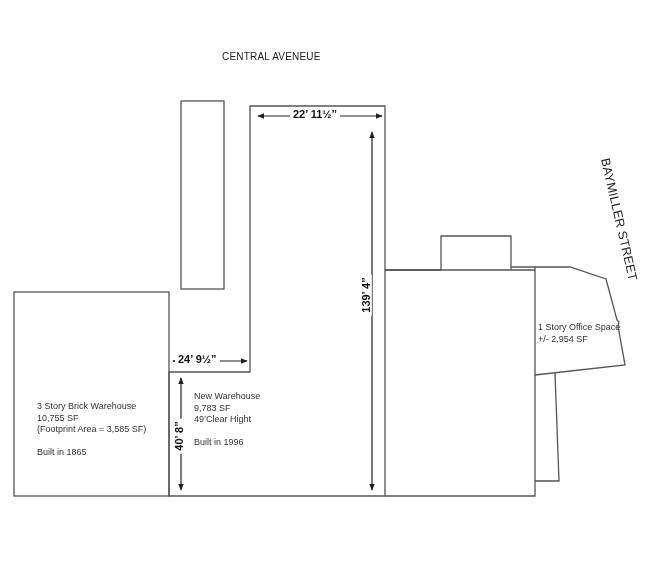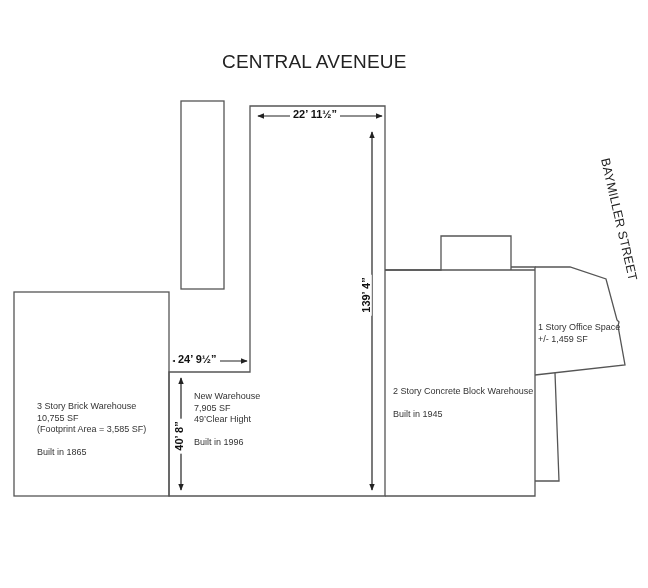--- a/index.html
+++ b/index.html
@@ -1,19 +1,19 @@
 <!DOCTYPE html>
 <html><head>
   <meta charset="utf-8">
   <style>
     html, body { margin: 0; padding: 0; background: #ffffff; }
     body { width: 648px; height: 588px; position: relative; overflow: hidden;
            font-family: "Liberation Sans", "DejaVu Sans", sans-serif; color: #2a2a2a; }
     svg.plan { position: absolute; left: 0; top: 0; }
-    .street { position: absolute; font-size: 19px; color: #222; letter-spacing: 0.2px; white-space: nowrap; }
+    .street { position: absolute; font-size: 10px; color: #222; letter-spacing: 0.2px; white-space: nowrap; }
     .street-central { left: 222px; top: 51px; }
     .street-baymiller { left: 598px; top: 160px; transform-origin: 0 0; transform: rotate(77deg) translate(0, -14px); font-size: 12.5px; }
     .label { position: absolute; font-size: 9px; line-height: 11.6px; color: #333; white-space: nowrap; }
     .label .gap { height: 11.6px; }
     .dim { position: absolute; font-size: 11px; font-weight: bold; color: #111; background: #fff; padding: 0 3px; white-space: nowrap; }
     .dim-v { transform-origin: center center; transform: rotate(-90deg); }
   </style>
 </head>
 <body>
 
@@ -58,28 +58,26 @@
 <div class="label" style="left:37px; top:401px;">
   <div>3 Story Brick Warehouse</div>
   <div>10,755 SF</div>
   <div>(Footprint Area = 3,585 SF)</div>
   <div class="gap"></div>
   <div>Built in 1865</div>
 </div>
 
 <div class="label" style="left:194px; top:391px;">
   <div>New Warehouse</div>
-  <div>7,905 SF</div>
+  <div>9,783 SF</div>
   <div>49’Clear Hight</div>
   <div class="gap"></div>
   <div>Built in 1996</div>
 </div>
 
 <div class="label" style="left:393px; top:386px;">
-  <div>2 Story Concrete Block Warehouse</div>
   <div class="gap"></div>
-  <div>Built in 1945</div>
 </div>
 
 <div class="label" style="left:538px; top:322px;">
   <div>1 Story Office Space</div>
-  <div>+/- 1,459 SF</div>
+  <div>+/- 2,954 SF</div>
 </div>
 
 </body></html>

